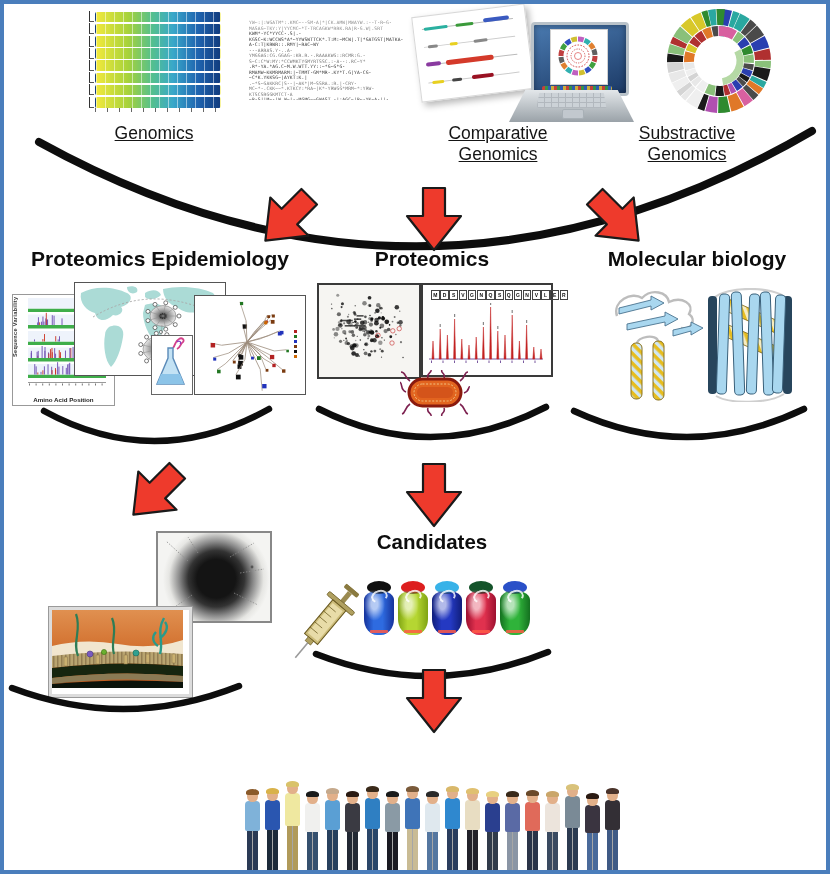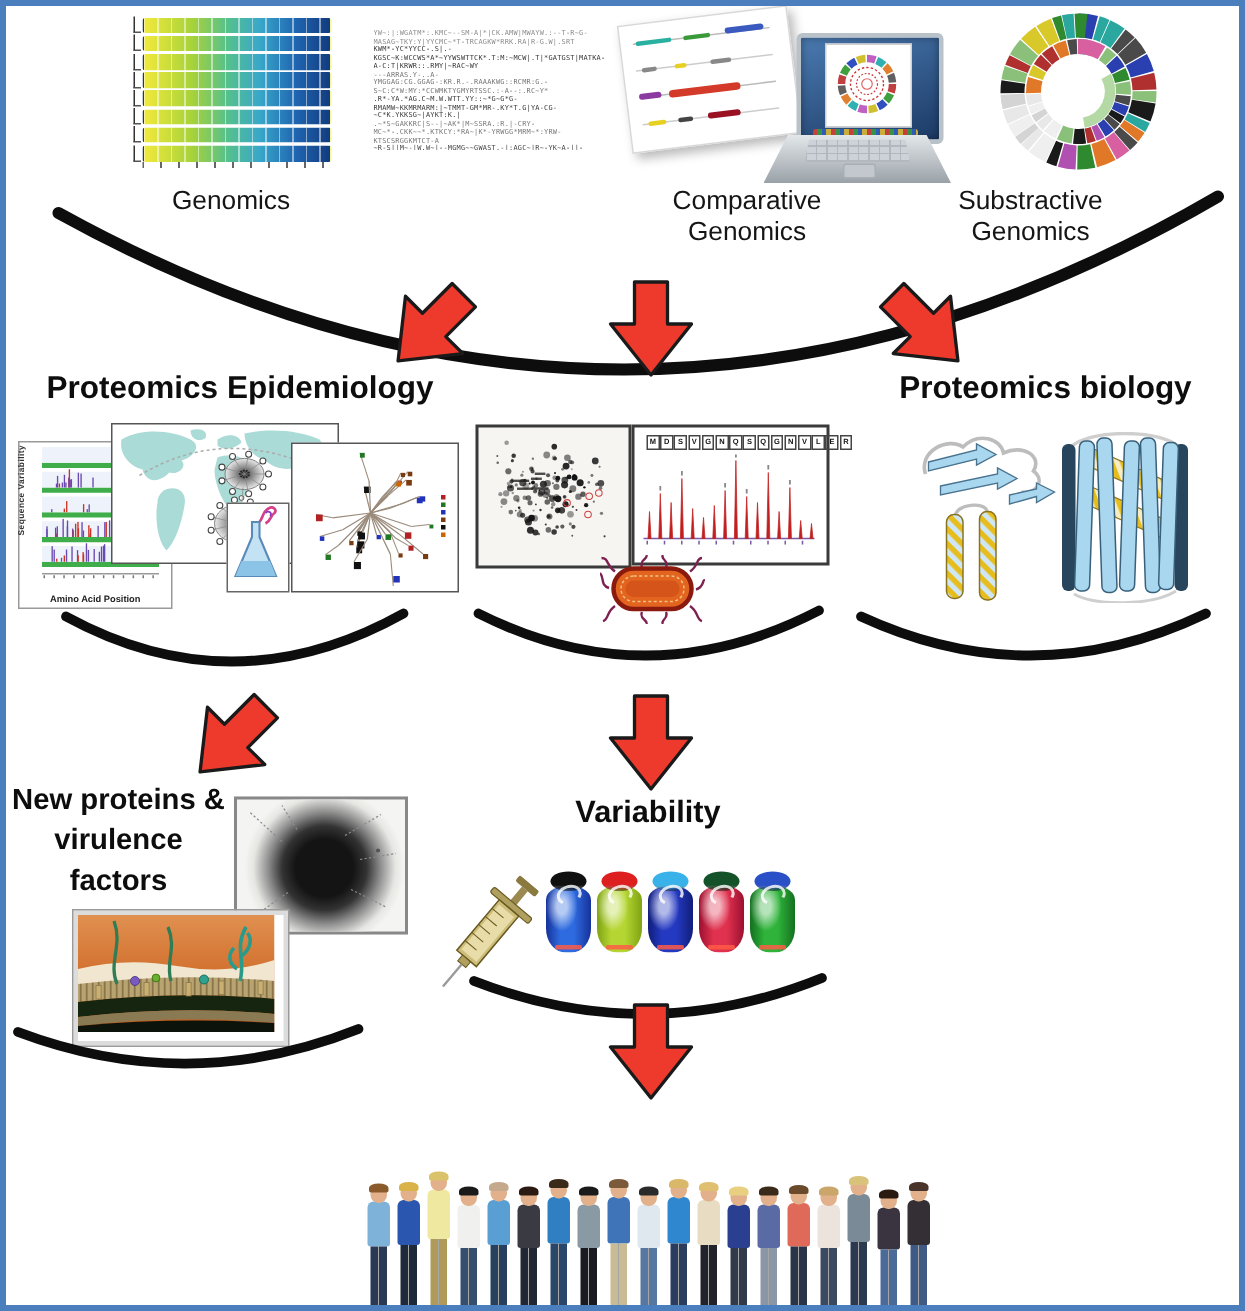--- a/index.html
+++ b/index.html
@@ -1,19 +1,19 @@
 <!DOCTYPE html>
 <html><head>
 <meta charset="utf-8">
 <style>
   html,body{margin:0;padding:0;background:#fff;}
   .canvas{position:relative;width:830px;height:874px;background:#fff;border:4px solid #4a7ebc;
     box-sizing:border-box;overflow:hidden;font-family:"Liberation Sans",sans-serif;color:#111;}
   .abs{position:absolute;}
-  .lbl{position:absolute;text-align:center;font-size:17.5px;line-height:21px;color:#151515;}
+  .lbl{position:absolute;text-align:center;font-size:17.5px;line-height:21px;color:#151515;text-decoration:underline;}
   .sect-title{position:absolute;text-align:center;font-weight:bold;font-size:21px;color:#0d0d0d;}
   .out-title{position:absolute;text-align:center;font-weight:bold;font-size:19.5px;line-height:27px;color:#0d0d0d;}
   svg{display:block;}
   
   .genomics-fig{left:85px;top:6px;width:132px;height:100px;}
   .gbar-row{display:flex;align-items:flex-end;height:12.2px;}
   .gbar-row::before{content:'';width:4px;height:10px;border-left:1.6px solid #333;border-bottom:1px solid #555;margin-right:1px;}
   .gbar{flex:1;height:8.5px;border-radius:2px;border:0.5px solid #9990;
     background:
       repeating-linear-gradient(90deg, rgba(255,255,255,.5) 0 1px, transparent 1px 9px),
@@ -230,21 +230,22 @@
         <path d="M69.6,25.0 A30,30 0 0 1 79.2,26.4" fill="none" stroke="#d860a0" stroke-width="10"></path>
         <path d="M88.4,44.9 A21,21 0 0 1 73.6,75.7" fill="none" stroke="#b5d9a5" stroke-width="7"></path>
       </svg>
   </div>
 
   <div class="lbl" style="left:90px;top:119px;width:120px">Genomics</div>
   <div class="lbl" style="left:434px;top:119px;width:120px">Comparative Genomics</div>
   <div class="lbl" style="left:620px;top:119px;width:126px">Substractive Genomics</div>
 
   <div class="sect-title" style="left:25px;top:243px;width:262px">Proteomics Epidemiology</div>
-  <div class="sect-title" style="left:595px;top:243px;width:196px">Proteomics biology</div>
+  <div class="sect-title" style="left:363px;top:243px;width:130px">Proteomics</div>
+  <div class="sect-title" style="left:595px;top:243px;width:196px">Molecular biology</div>
 
   <div class="panel var-panel">
     <div class="var-ylab">Sequence Variability</div>
     <svg id="varplot" width="86" height="92" viewBox="0 0 86 92" style="position:absolute;left:11px;top:3px">
         <rect x="4" y="10.5" width="78" height="3.5" fill="#3fae4a"></rect>
         <rect x="4" y="0" width="78" height="10.5" fill="#eef3fb"></rect>
         <rect x="52" y="1.5" width="26" height="6" fill="#fff" stroke="#888" stroke-width="0.6"></rect>
         <rect x="4" y="27" width="78" height="3.5" fill="#3fae4a"></rect>
         <rect x="4" y="16.5" width="78" height="10.5" fill="#eef3fb"></rect>
         <rect x="66.84796690940857" y="17.04963529109955" width="0.9" height="9.950364708900452" fill="#6a4ab0"></rect>
@@ -783,21 +784,20 @@
         <rect x="12" y="6" width="10" height="100" rx="4" transform="rotate(2 17 56)"></rect>
         <rect x="27" y="4" width="10" height="103" rx="4" transform="rotate(-2 32 56)"></rect>
         <rect x="42" y="6" width="10" height="100" rx="4" transform="rotate(2 47 56)"></rect>
         <rect x="56" y="4" width="10" height="103" rx="4" transform="rotate(-2 61 56)"></rect>
         <rect x="68" y="7" width="10" height="98" rx="4" transform="rotate(2 73 56)"></rect>
       </g>
       <path d="M10,108 C24,116 62,116 78,106" fill="none" stroke="#cfcfcf" stroke-width="2"></path>
     </svg>
   </div>
 
-  <div class="out-title" style="left:0px;top:516px;width:150px">New proteins &amp; virulence factors</div>
 
   <div class="micrograph">
     <div class="mg-blob"></div>
     <svg width="112" height="88" viewBox="0 0 112 88" style="position:absolute;inset:0">
       <g stroke="#8a8a8a" stroke-width="0.8" stroke-dasharray="1.5,1.5" fill="none">
         <path d="M30,28 L8,8"></path>
           <path d="M40,20 L30,4"></path>
           <path d="M72,24 L96,10"></path>
         <path d="M82,40 L106,36"></path>
           <path d="M76,60 L100,72"></path>
@@ -841,21 +841,21 @@
       <g fill="#c9b070" stroke="#8a744a" stroke-width="0.5">
         <rect x="12" y="47" width="3.4" height="9"></rect>
           <rect x="44" y="45" width="3.4" height="9"></rect>
         <rect x="72" y="45" width="3.4" height="9"></rect>
           <rect x="94" y="44" width="3.4" height="9"></rect>
         <rect x="120" y="44" width="3.4" height="9"></rect>
       </g>
     </svg>
   </div>
 
-  <div class="out-title" style="left:348px;top:524px;width:160px;font-size:20.5px">Variability</div>
+  <div class="out-title" style="left:348px;top:524px;width:160px;font-size:20.5px">Candidates</div>
 
   <div class="abs syringe">
     <svg width="62" height="95" viewBox="0 0 62 95">
       <rect x="22" y="0" width="17" height="5" rx="1.5" fill="#8a7a40"></rect>
       <rect x="28" y="5" width="5" height="12" fill="#9a8a50"></rect>
       <rect x="14" y="17" width="33" height="4.5" rx="1.5" fill="#b0a060" stroke="#6a5a20" stroke-width="0.8"></rect>
       <rect x="22" y="21.5" width="17" height="44" fill="#cdbd7b" stroke="#6a5a20" stroke-width="1"></rect>
       <rect x="24" y="24" width="13" height="39" fill="#e8dca8"></rect>
       <g stroke="#6a5a20" stroke-width="0.7">
         <line x1="22" y1="29" x2="32" y2="29"></line>

